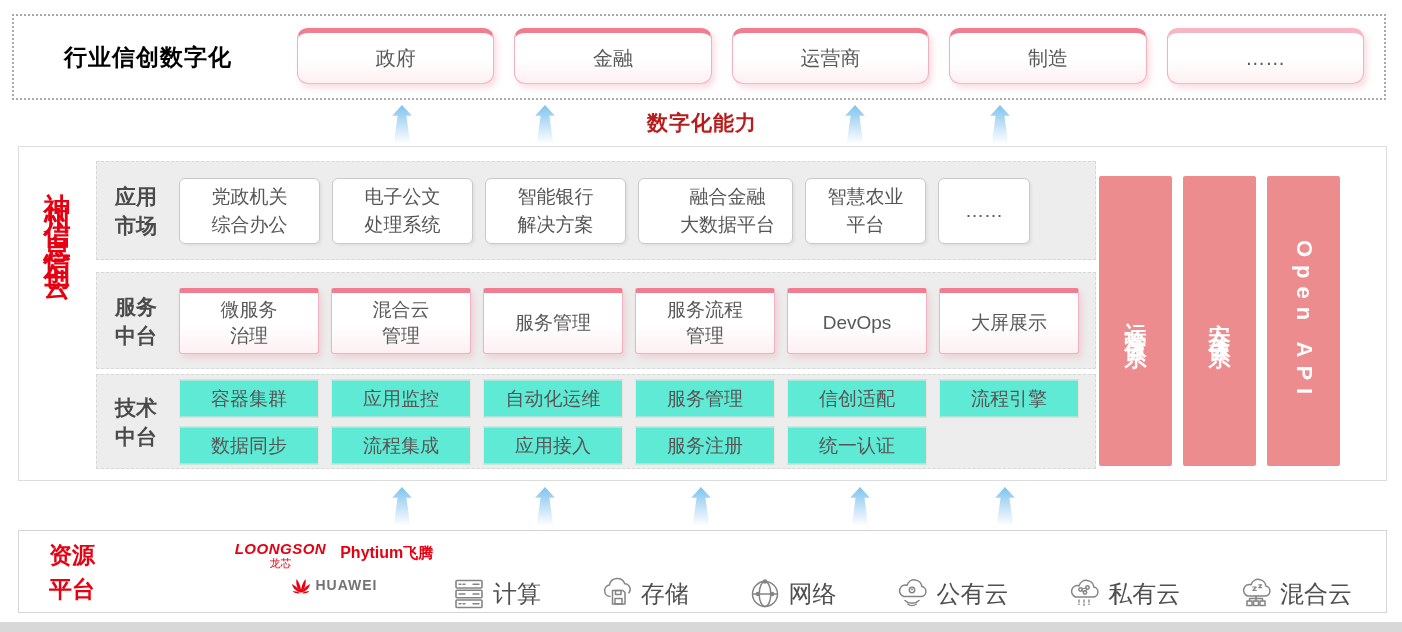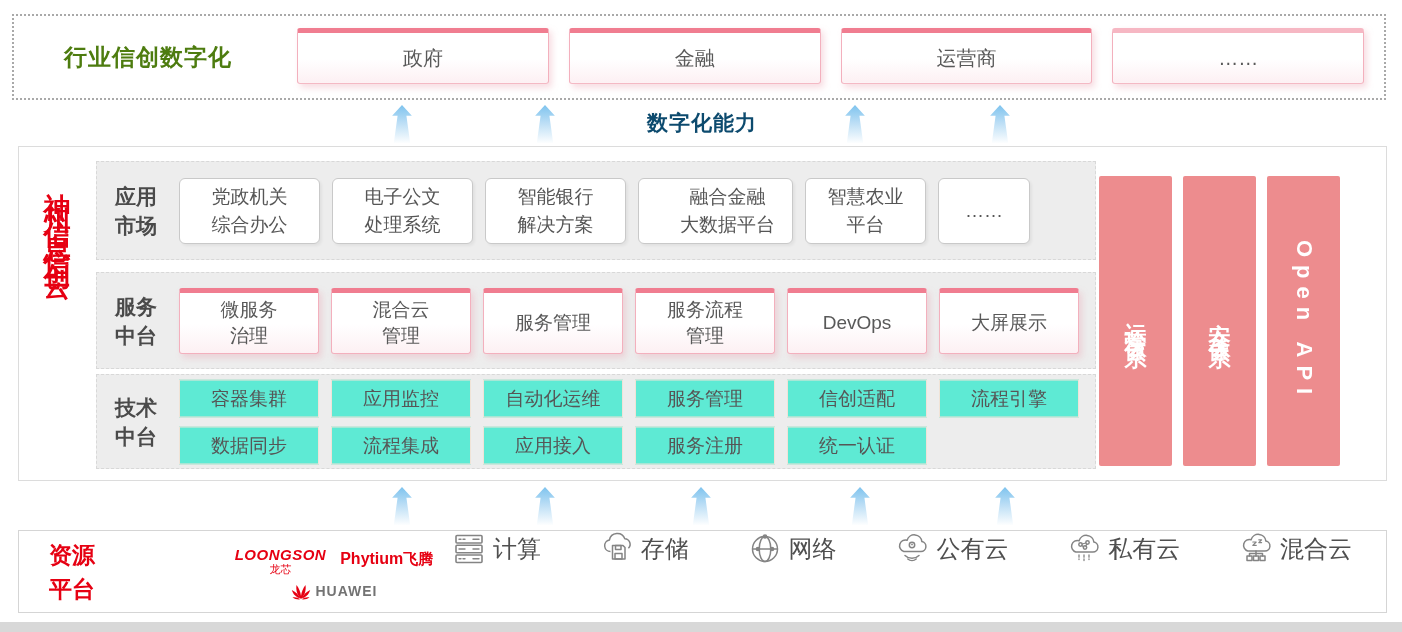--- a/index.html
+++ b/index.html
@@ -8,44 +8,44 @@
     position:relative; width:1402px; height:632px; background:#fff;
     font-family:"Liberation Sans","DejaVu Sans",sans-serif; overflow:hidden;
   }
   
   .industry-banner {
     position:absolute; left:12px; top:14px; width:1374px; height:86px;
     border:2px dotted #a9a9a9; background:#fff;
   }
   .banner-title {
     position:absolute; left:50px; top:50%; transform:translateY(-50%);
-    font-size:23px; font-weight:bold; color:#4d7c0f; letter-spacing:1px; white-space:nowrap;
+    font-size:23px; font-weight:bold; color:#000000; letter-spacing:1px; white-space:nowrap;
   }
   .banner-items {
     position:absolute; left:283px; right:20px; top:50%; transform:translateY(-52%);
     display:flex; gap:20px; height:56px;
   }
   .pink-card {
     flex:1; display:flex; align-items:center; justify-content:center; text-align:center;
     font-size:20px; color:#595959;
     background:linear-gradient(180deg,#ffffff 52%,#fdf0f3 100%);
-    border:1px solid #f3b0bd; border-top:5px solid #f07d90; border-radius:3px;
+    border:1px solid #f3b0bd; border-top:5px solid #f07d90; border-radius:11px;
     box-shadow:3px 4px 6px rgba(235,160,175,.35);
     white-space:pre-line; line-height:1.35;
   }
   .pink-card.light { border-top-color:#f6b7c3; }
   
   .up-arrow {
     position:absolute; width:34px; height:38px;
     background:linear-gradient(to bottom,#7ec3ee 0%,#b9ddf5 45%,rgba(235,246,253,0.12) 100%);
     clip-path:polygon(50% 0%,79% 28%,63% 28%,74% 100%,26% 100%,37% 28%,21% 28%);
   }
   .capability-label {
     position:absolute; left:617px; top:109px; width:170px; text-align:center;
-    font-size:21px; font-weight:bold; color:#0c4a6e; letter-spacing:1px;
+    font-size:21px; font-weight:bold; color:#b91c1c; letter-spacing:1px;
   }
   
   .main-panel {
     position:absolute; left:18px; top:146px; width:1369px; height:335px;
     background:#fff; border:1px solid #dcdcdc;
   }
   .vertical-title {
     position:absolute; left:22px; top:24px;
     writing-mode:vertical-rl; text-orientation:upright;
     font-size:27px; font-weight:bold; color:#e60012; letter-spacing:14px; line-height:32px;
@@ -98,48 +98,49 @@
   .pillar1 { left:1080px; } .pillar2 { left:1164px; } .pillar3 { left:1248px; }
   
   .resource-panel {
     position:absolute; left:18px; top:530px; width:1369px; height:83px;
     background:#fff; border:1px solid #d5d5d5;
   }
   .resource-label {
     position:absolute; left:30px; top:50%; transform:translateY(-50%);
     font-size:23px; font-weight:bold; color:#e60012; white-space:pre-line; line-height:1.5;
   }
-  .vendors { position:absolute; left:190px; top:15px; width:250px; }
+  .vendors { position:absolute; left:190px; top:9px; width:250px; }
   .vendor-row1 { display:flex; justify-content:center; align-items:flex-start; gap:14px; }
   .loongson { text-align:center; }
   .loongson-en { font-size:15px; font-weight:bold; font-style:italic; color:#e60012; letter-spacing:.5px; }
   .loongson-cn { font-size:11px; color:#e60012; margin-top:-1px; }
   .phytium { font-size:16px; font-weight:bold; color:#e60012; margin-top:4px; white-space:nowrap; }
   .phytium .cn { font-size:15px; }
   .huawei-row { display:flex; align-items:center; justify-content:center; gap:5px; margin-top:5px; }
   .huawei-text { font-size:14px; font-weight:bold; color:#737373; letter-spacing:1px; }
   .res-items {
     position:absolute; left:432px; right:34px; top:0; bottom:0;
-    display:flex; align-items:flex-start; justify-content:space-between;font-family:Liberation Serif, serif;
+    display:flex; align-items:flex-end; justify-content:space-between;font-family:Liberation Serif, serif;
   }
   .res-item { display:flex; align-items:center; gap:6px; font-size:24px; color:#4f4f4f; }
   .res-item svg { display:block; }
   .footer-strip { position:absolute; left:0; bottom:0; width:100%; height:10px; background:#d8d8d8; }
 </style>
 </head>
 <body>
 
 <div class="page">
 
   <div class="industry-banner">
     <div class="banner-title">行业信创数字化</div>
     <div class="banner-items">
       <div class="pink-card">政府</div>
       <div class="pink-card">金融</div>
       <div class="pink-card">运营商</div>
+      <div class="pink-card">制造</div>
       <div class="pink-card light">……</div>
     </div>
   </div>
 
   <div class="up-arrow" style="left:385px; top:105px;"></div>
   <div class="up-arrow" style="left:528px; top:105px;"></div>
   <div class="capability-label">数字化能力</div>
   <div class="up-arrow" style="left:838px; top:105px;"></div>
   <div class="up-arrow" style="left:983px; top:105px;"></div>
 

